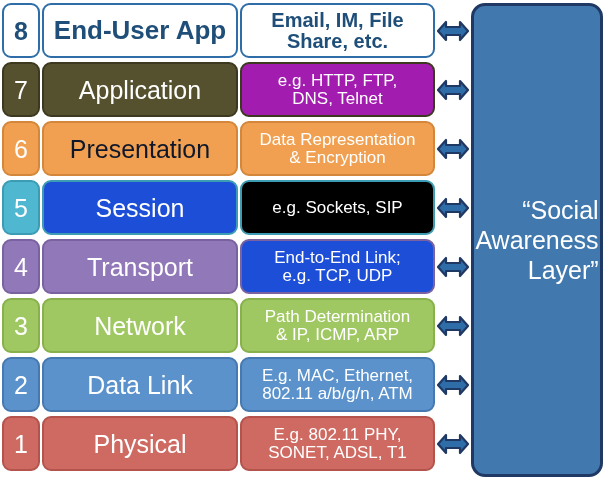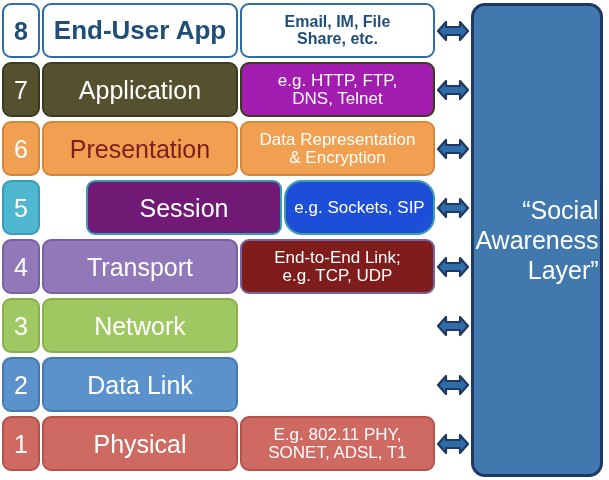--- a/index.html
+++ b/index.html
@@ -78,21 +78,21 @@
   
   .row-top .num-cell,
   .row-top .name-cell,
   .row-top .desc-cell {
     background: #ffffff;
     border-color: #2E6DA8;
     color: #1F4E79;
     font-weight: bold;
   }
   .row-top .name-cell { font-size: 26px; }
-  .row-top .desc-cell { font-size: 16px; }
+  .row-top .desc-cell { font-size: 20px; }
 
   
   .arrow {
     position: absolute;
     width: 32px;
     height: 26px;
   }
   .arrow svg { display: block; width: 32px; height: 26px; }
 
   
@@ -131,42 +131,46 @@
 Share, etc.</div>
       </div>
       <div class="layer-row" style="top: 62px; height: 55px;">
         <div class="num-cell" style="background: rgb(85, 81, 46); border-color: rgb(60, 57, 32); color: rgb(255, 255, 255);">7</div>
         <div class="name-cell" style="background: rgb(85, 81, 46); border-color: rgb(60, 57, 32); color: rgb(255, 255, 255);">Application</div>
         <div class="desc-cell" style="white-space: pre-line; background: #a21caf; border-color: rgb(60, 57, 32); color: rgb(255, 255, 255);">e.g. HTTP, FTP,
 DNS, Telnet</div>
       </div>
       <div class="layer-row" style="top: 121px; height: 55px;">
         <div class="num-cell" style="background: rgb(240, 160, 80); border-color: rgb(212, 135, 58); color: rgb(255, 255, 255);">6</div>
-        <div class="name-cell" style="background: rgb(240, 160, 80); border-color: rgb(212, 135, 58); color: #7f1d1d;">Presentation</div>
+        <div class="name-cell" style="background: rgb(240, 160, 80); border-color: rgb(212, 135, 58); color: #0f172a;">Presentation</div>
         <div class="desc-cell" style="white-space: pre-line; background: rgb(240, 160, 80); border-color: rgb(212, 135, 58); color: rgb(255, 255, 255);">Data Representation
 &amp; Encryption</div>
       </div>
       <div class="layer-row" style="top: 180px; height: 55px;">
         <div class="num-cell" style="background: rgb(79, 184, 208); border-color: rgb(59, 156, 180); color: rgb(255, 255, 255);">5</div>
-        <div class="name-cell" style="background: #701a75; border-color: rgb(59, 156, 180); color: rgb(255, 255, 255); margin-left: 44px;">Session</div>
-        <div class="desc-cell" style="white-space: pre-line; background: #1d4ed8; border-color: rgb(59, 156, 180); color: rgb(255, 255, 255); border-radius: 18px;">e.g. Sockets, SIP</div>
+        <div class="name-cell" style="background: #1d4ed8; border-color: rgb(59, 156, 180); color: rgb(255, 255, 255);">Session</div>
+        <div class="desc-cell" style="white-space: pre-line; background: #000000; border-color: rgb(59, 156, 180); color: rgb(255, 255, 255);">e.g. Sockets, SIP</div>
       </div>
       <div class="layer-row" style="top: 239px; height: 55px;">
         <div class="num-cell" style="background: rgb(145, 120, 184); border-color: rgb(122, 98, 160); color: rgb(255, 255, 255);">4</div>
         <div class="name-cell" style="background: rgb(145, 120, 184); border-color: rgb(122, 98, 160); color: rgb(255, 255, 255);">Transport</div>
-        <div class="desc-cell" style="white-space: pre-line; background: #7f1d1d; border-color: rgb(122, 98, 160); color: rgb(255, 255, 255);">End-to-End Link;
+        <div class="desc-cell" style="white-space: pre-line; background: #1d4ed8; border-color: rgb(122, 98, 160); color: rgb(255, 255, 255);">End-to-End Link;
 e.g. TCP, UDP</div>
       </div>
       <div class="layer-row" style="top: 298px; height: 55px;">
         <div class="num-cell" style="background: rgb(160, 200, 98); border-color: rgb(136, 176, 75); color: rgb(255, 255, 255);">3</div>
         <div class="name-cell" style="background: rgb(160, 200, 98); border-color: rgb(136, 176, 75); color: rgb(255, 255, 255);">Network</div>
+        <div class="desc-cell" style="white-space: pre-line; background: rgb(160, 200, 98); border-color: rgb(136, 176, 75); color: rgb(255, 255, 255);">Path Determination
+&amp; IP, ICMP, ARP</div>
       </div>
       <div class="layer-row" style="top: 357px; height: 55px;">
         <div class="num-cell" style="background: rgb(91, 146, 204); border-color: rgb(69, 121, 176); color: rgb(255, 255, 255);">2</div>
         <div class="name-cell" style="background: rgb(91, 146, 204); border-color: rgb(69, 121, 176); color: rgb(255, 255, 255);">Data Link</div>
+        <div class="desc-cell" style="white-space: pre-line; background: rgb(91, 146, 204); border-color: rgb(69, 121, 176); color: rgb(255, 255, 255);">E.g. MAC, Ethernet,
+802.11 a/b/g/n, ATM</div>
       </div>
       <div class="layer-row" style="top: 416px; height: 55px;">
         <div class="num-cell" style="background: rgb(206, 106, 98); border-color: rgb(180, 83, 76); color: rgb(255, 255, 255);">1</div>
         <div class="name-cell" style="background: rgb(206, 106, 98); border-color: rgb(180, 83, 76); color: rgb(255, 255, 255);">Physical</div>
         <div class="desc-cell" style="white-space: pre-line; background: rgb(206, 106, 98); border-color: rgb(180, 83, 76); color: rgb(255, 255, 255); text-align: center;">E.g. 802.11 PHY,
 SONET, ADSL, T1</div>
       </div>
     </div>
 
   <div id="arrow-column">

